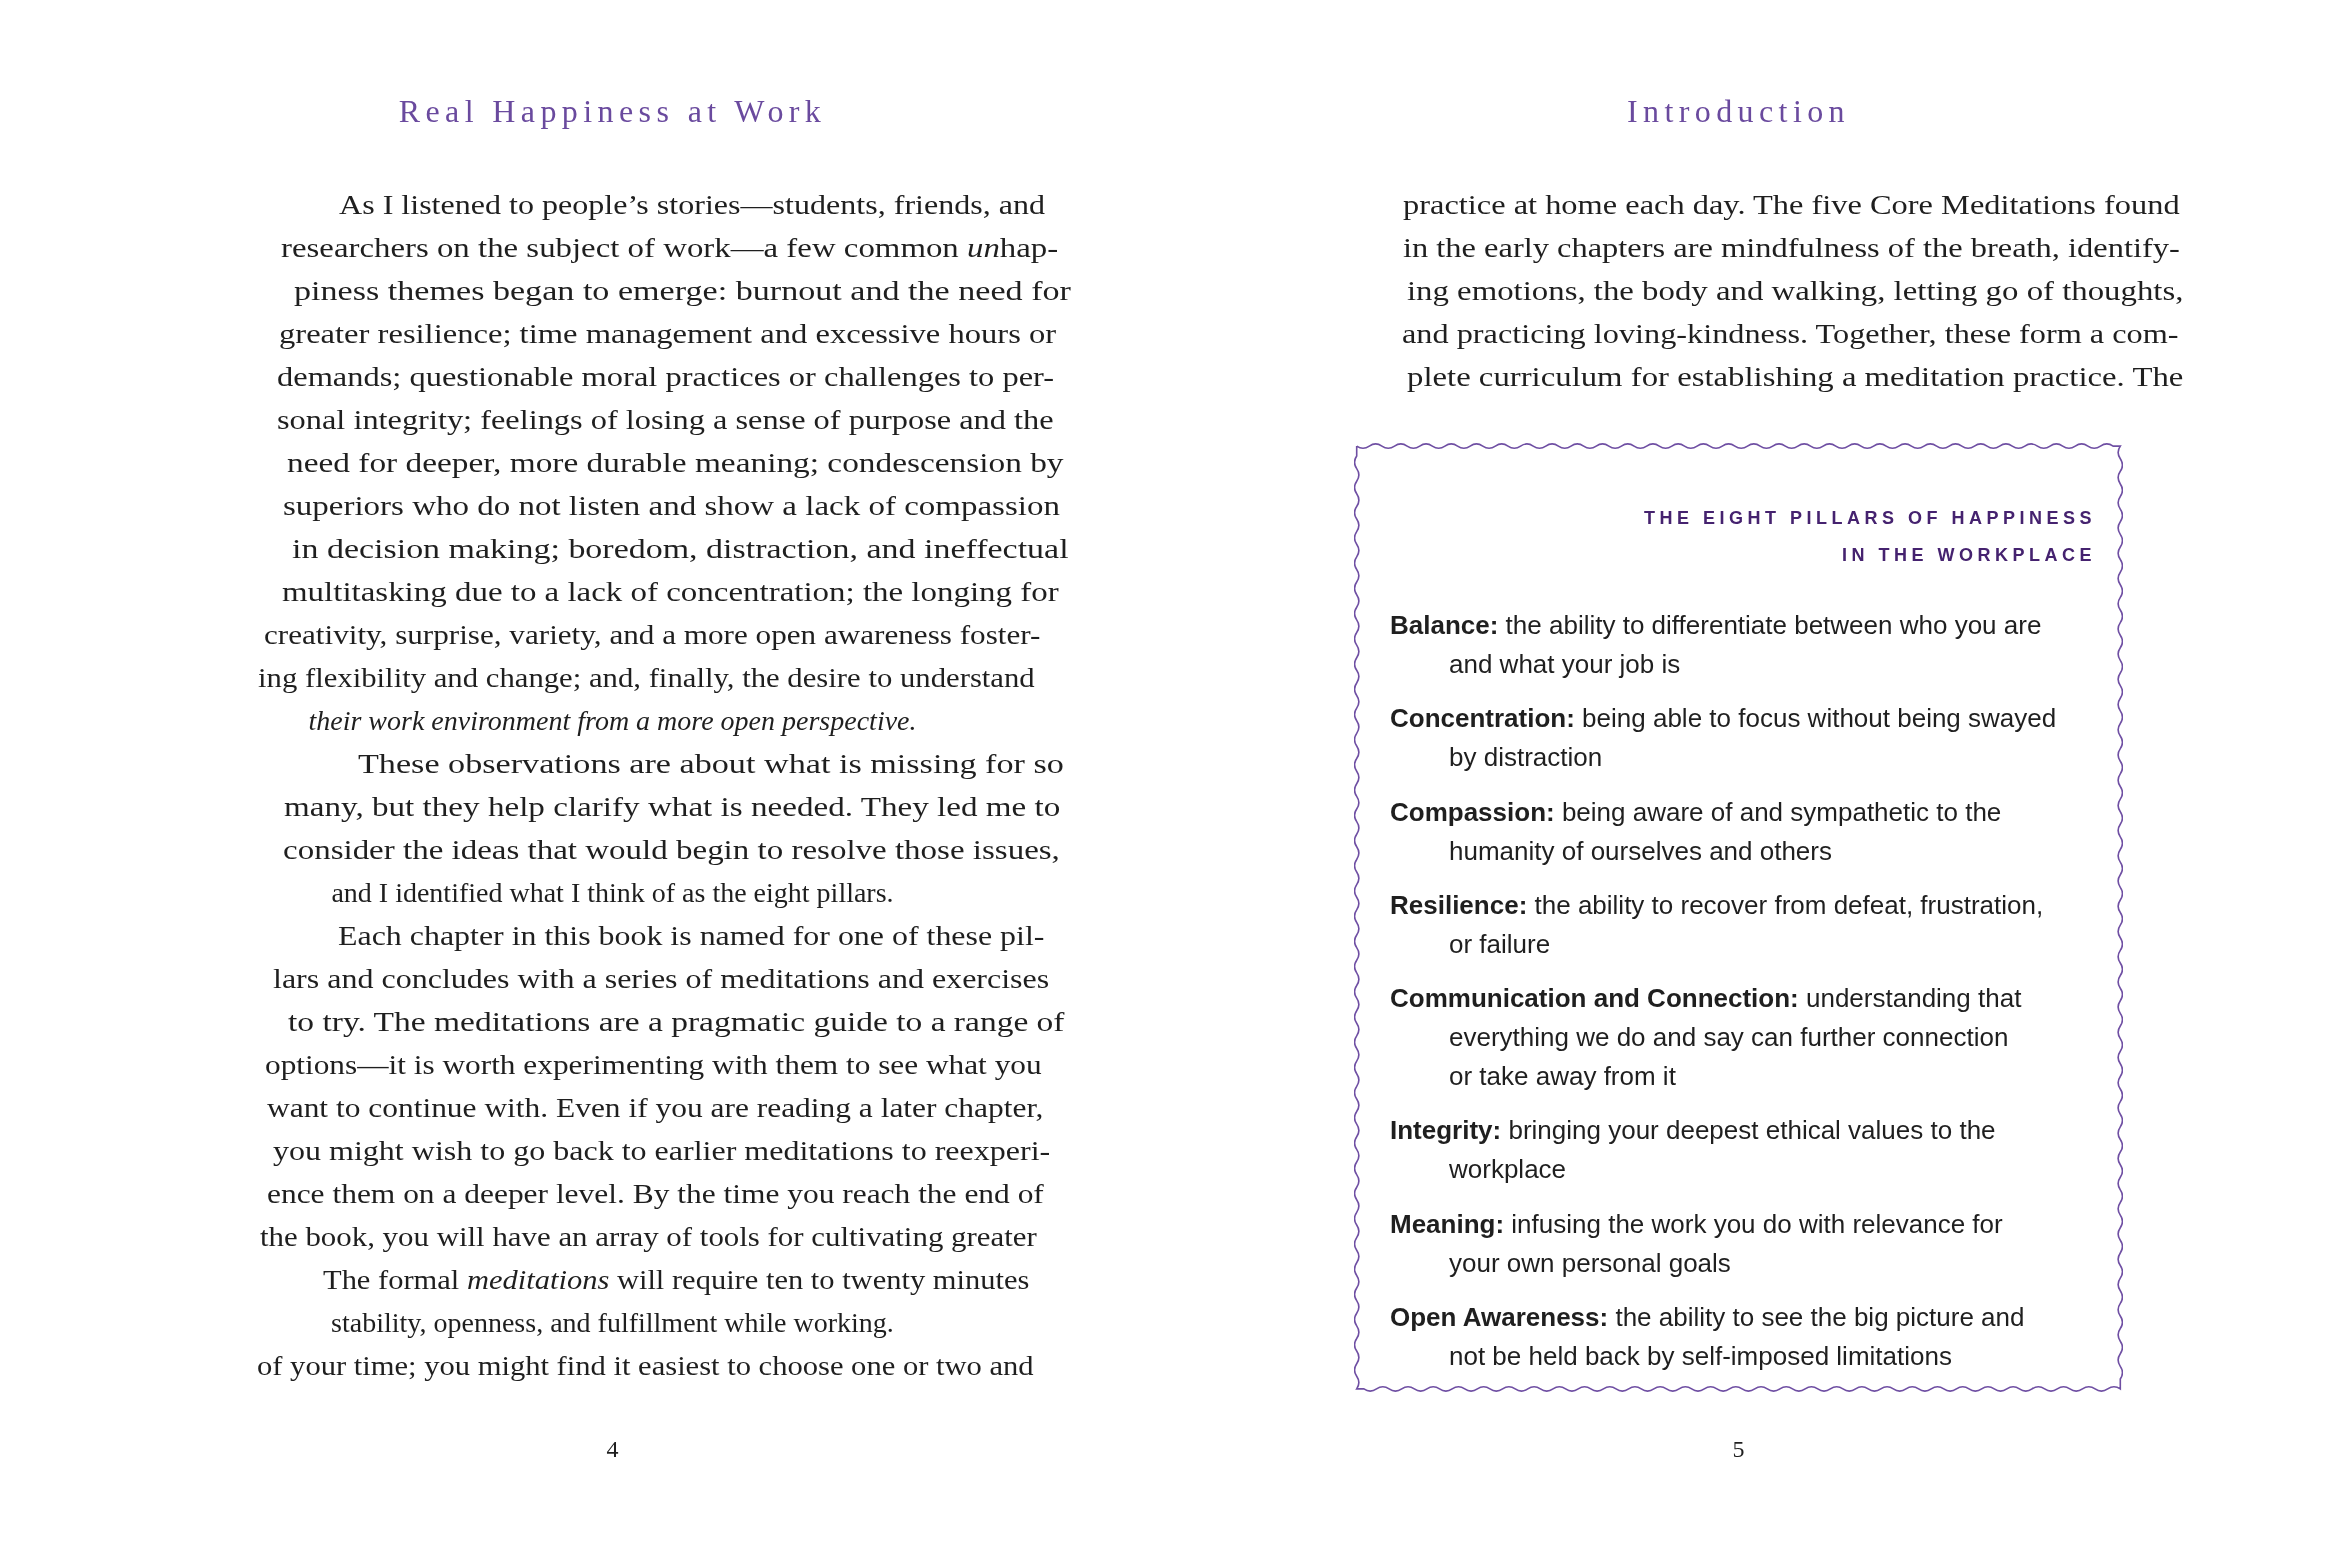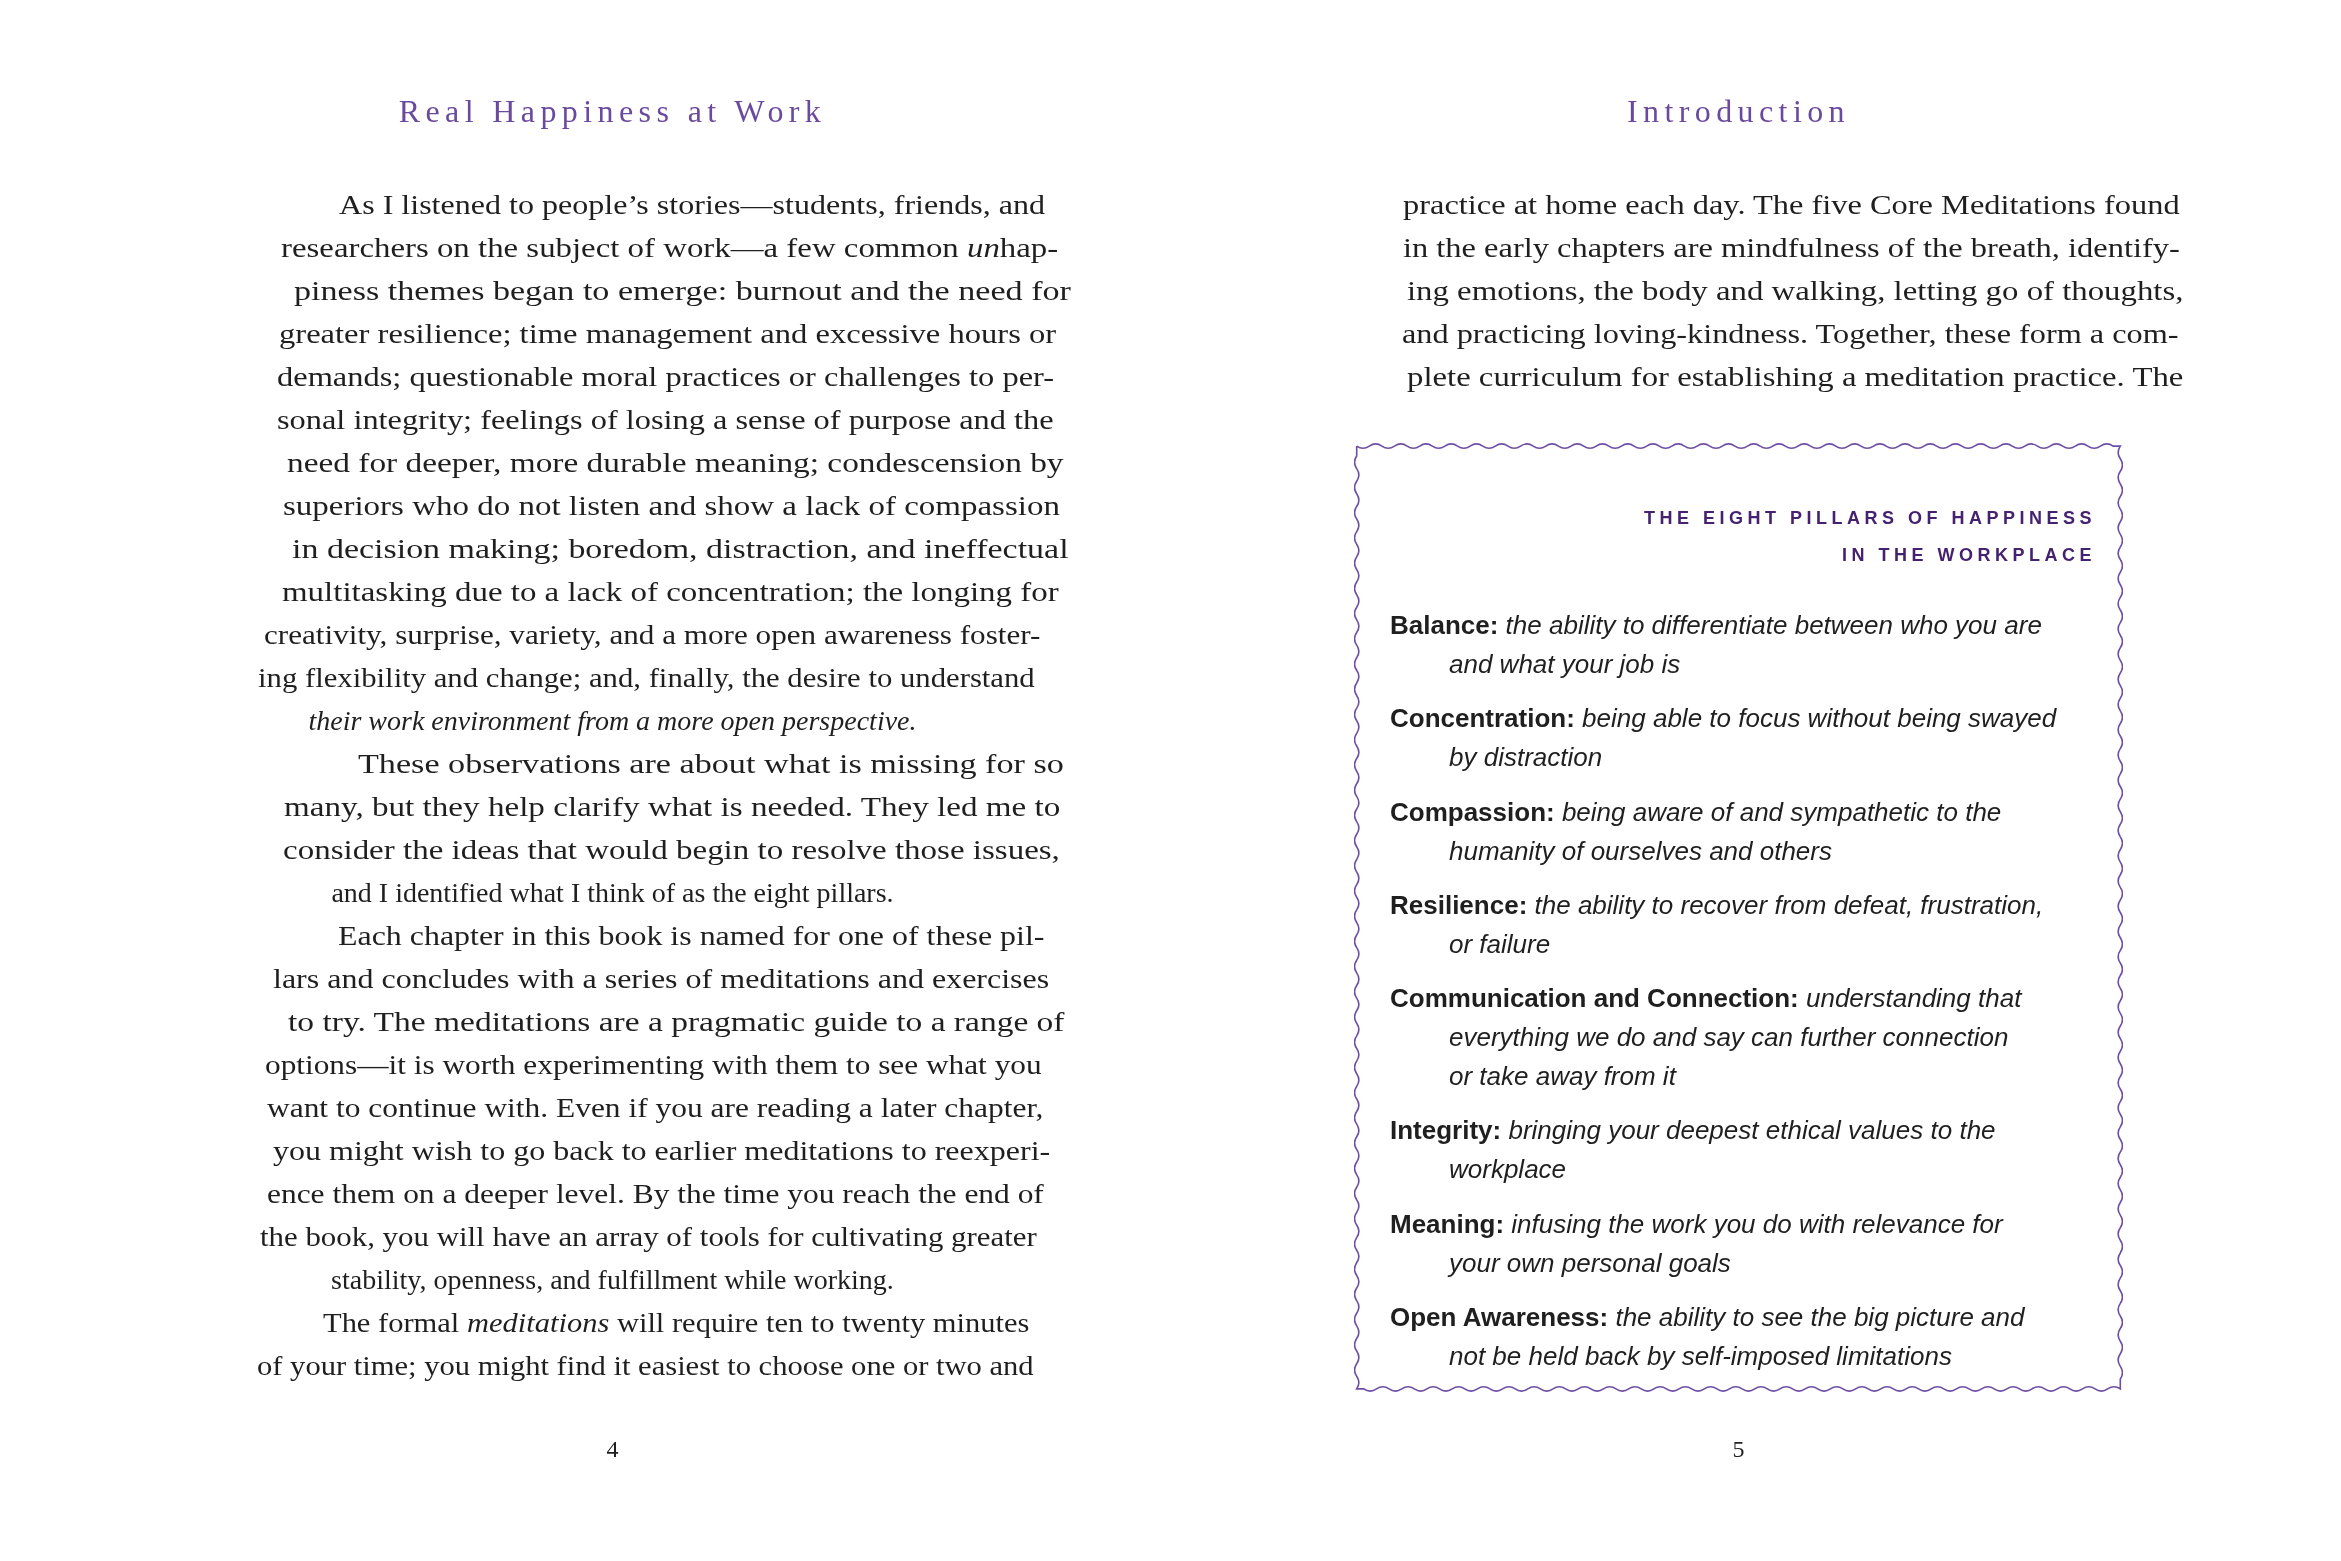--- a/index.html
+++ b/index.html
@@ -45,21 +45,21 @@
     font-family:"Liberation Sans", sans-serif;font-weight:bold;
     color:var(--title-purple);font-size:18px;letter-spacing:4.5px;line-height:37px;
   }
   .pillars-list{
     margin:32px 27px 0 36px;
     font-family:"Liberation Sans", sans-serif;font-size:26px;line-height:39px;
   }
   .pillar{margin-bottom:15.3px;}
   .pline{white-space:nowrap;}
   .pillar .label{font-weight:bold;font-style:normal;}
-  .desc{font-style:italic;}
+  .desc{}
   .cont{padding-left:59px;}
 </style>
 </head>
 <body style="background: rgb(255, 255, 255);">
 
 <div class="running-head left">Real Happiness at Work</div>
 <div class="running-head right">Introduction</div>
 
 <div class="text-block left" id="left-lines">
     <div class="line indent"><span class="measure" style="transform: scaleX(1.1449);"><span>As I listened to people’s stories—students, friends, and</span></span></div>
@@ -80,22 +80,22 @@
     <div class="line"><span class="measure" style="transform: scaleX(1.1781);"><span>consider the ideas that would begin to resolve those issues,</span></span></div>
     <div class="line"><span class="measure" style="transform: scaleX(1);"><span>and I identified what I think of as the eight pillars.</span></span></div>
     <div class="line indent"><span class="measure" style="transform: scaleX(1.1399);"><span>Each chapter in this book is named for one of these pil-</span></span></div>
     <div class="line"><span class="measure" style="transform: scaleX(1.1436);"><span>lars and concludes with a series of meditations and exercises</span></span></div>
     <div class="line"><span class="measure" style="transform: scaleX(1.1961);"><span>to try. The meditations are a pragmatic guide to a range of</span></span></div>
     <div class="line"><span class="measure" style="transform: scaleX(1.1183);"><span>options—it is worth experimenting with them to see what you</span></span></div>
     <div class="line"><span class="measure" style="transform: scaleX(1.1227);"><span>want to continue with. Even if you are reading a later chapter,</span></span></div>
     <div class="line"><span class="measure" style="transform: scaleX(1.1436);"><span>you might wish to go back to earlier meditations to reexperi-</span></span></div>
     <div class="line"><span class="measure" style="transform: scaleX(1.1227);"><span>ence them on a deeper level. By the time you reach the end of</span></span></div>
     <div class="line"><span class="measure" style="transform: scaleX(1.1026);"><span>the book, you will have an array of tools for cultivating greater</span></span></div>
+    <div class="line indent"><span class="measure" style="transform: scaleX(1.0891);"><span>The formal </span><span class="it">meditations</span><span> will require ten to twenty minutes</span></span></div>
     <div class="line"><span class="measure" style="transform: scaleX(1);"><span>stability, openness, and fulfillment while working.</span></span></div>
-    <div class="line indent"><span class="measure" style="transform: scaleX(1.0891);"><span>The formal </span><span class="it">meditations</span><span> will require ten to twenty minutes</span></span></div>
     <div class="line"><span class="measure" style="transform: scaleX(1.0914);"><span>of your time; you might find it easiest to choose one or two and</span></span></div>
   </div>
 
 <div class="text-block right" id="right-lines">
     <div class="line"><span class="measure" style="transform: scaleX(1.1575);"><span>practice at home each day. The five Core Meditations found</span></span></div>
     <div class="line"><span class="measure" style="transform: scaleX(1.159);"><span>in the early chapters are mindfulness of the breath, identify-</span></span></div>
     <div class="line"><span class="measure" style="transform: scaleX(1.1717);"><span>ing emotions, the body and walking, letting go of thoughts,</span></span></div>
     <div class="line"><span class="measure" style="transform: scaleX(1.1528);"><span>and practicing loving-kindness. Together, these form a com-</span></span></div>
     <div class="line"><span class="measure" style="transform: scaleX(1.1701);"><span>plete curriculum for establishing a meditation practice. The</span></span></div>
   </div>

